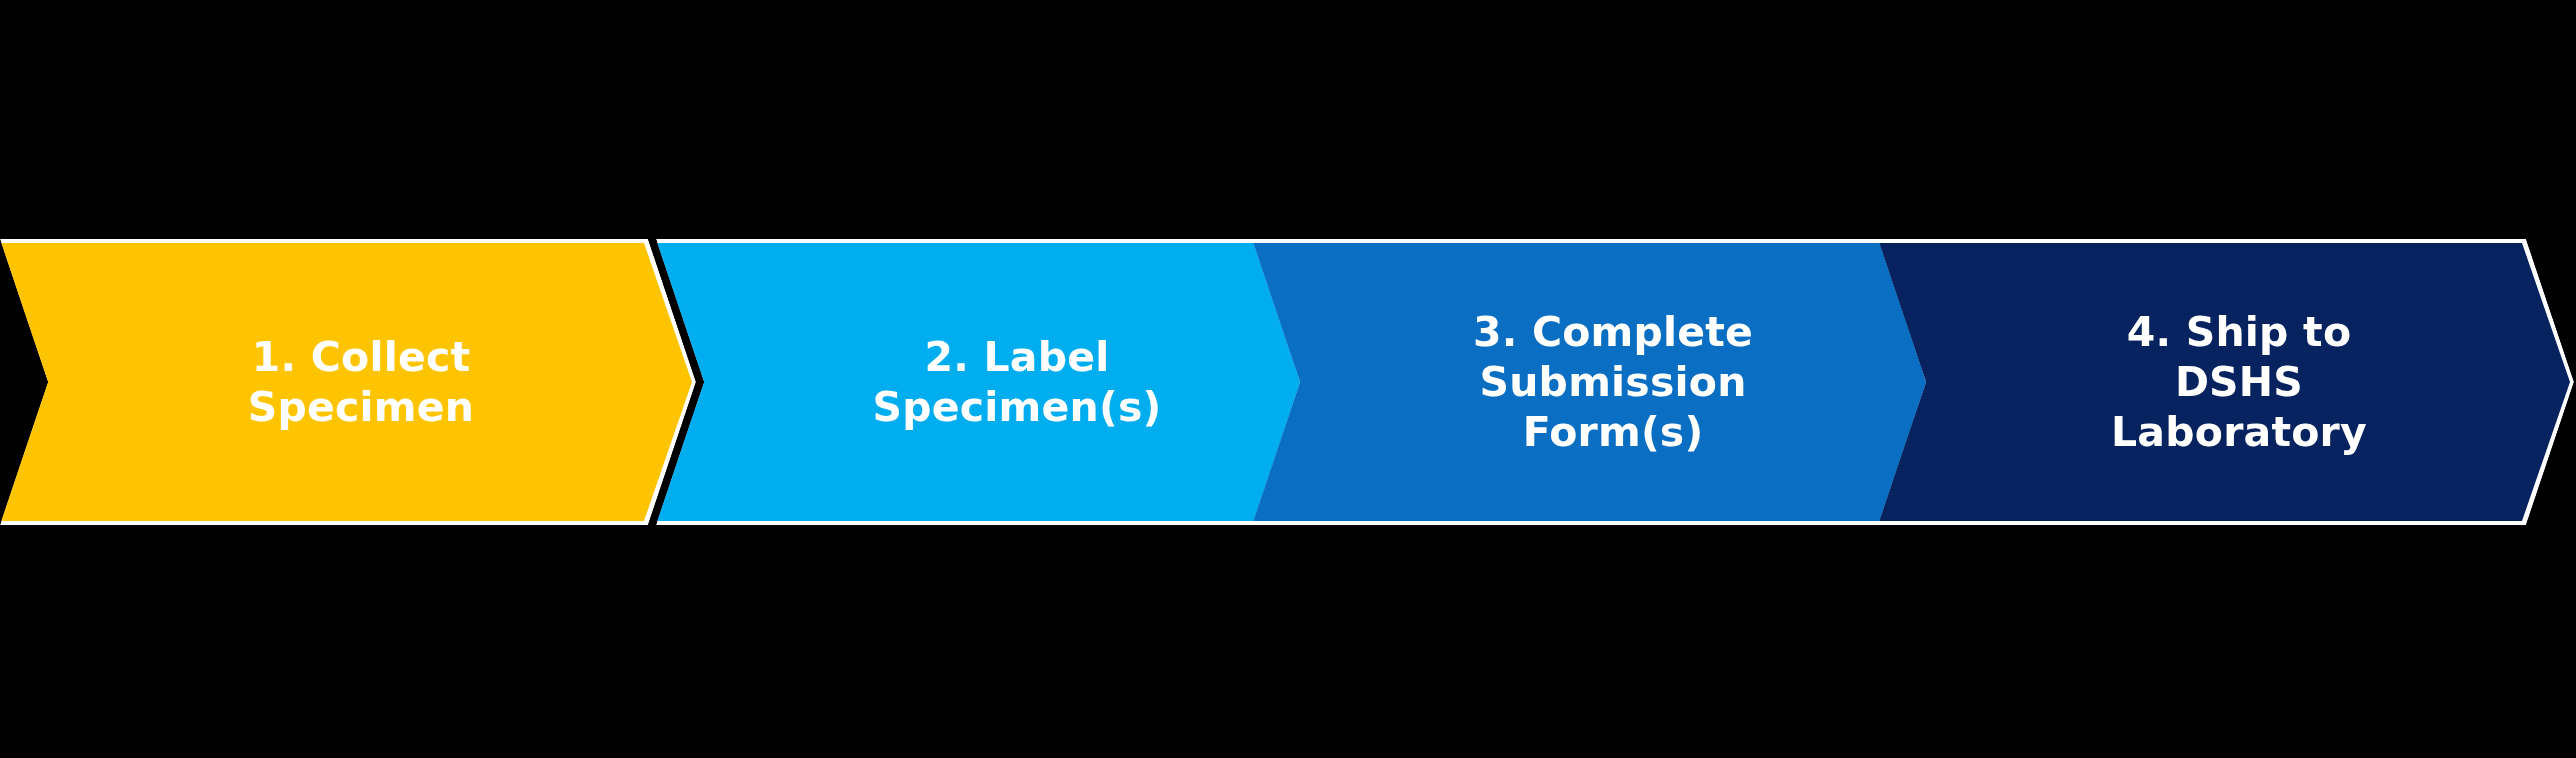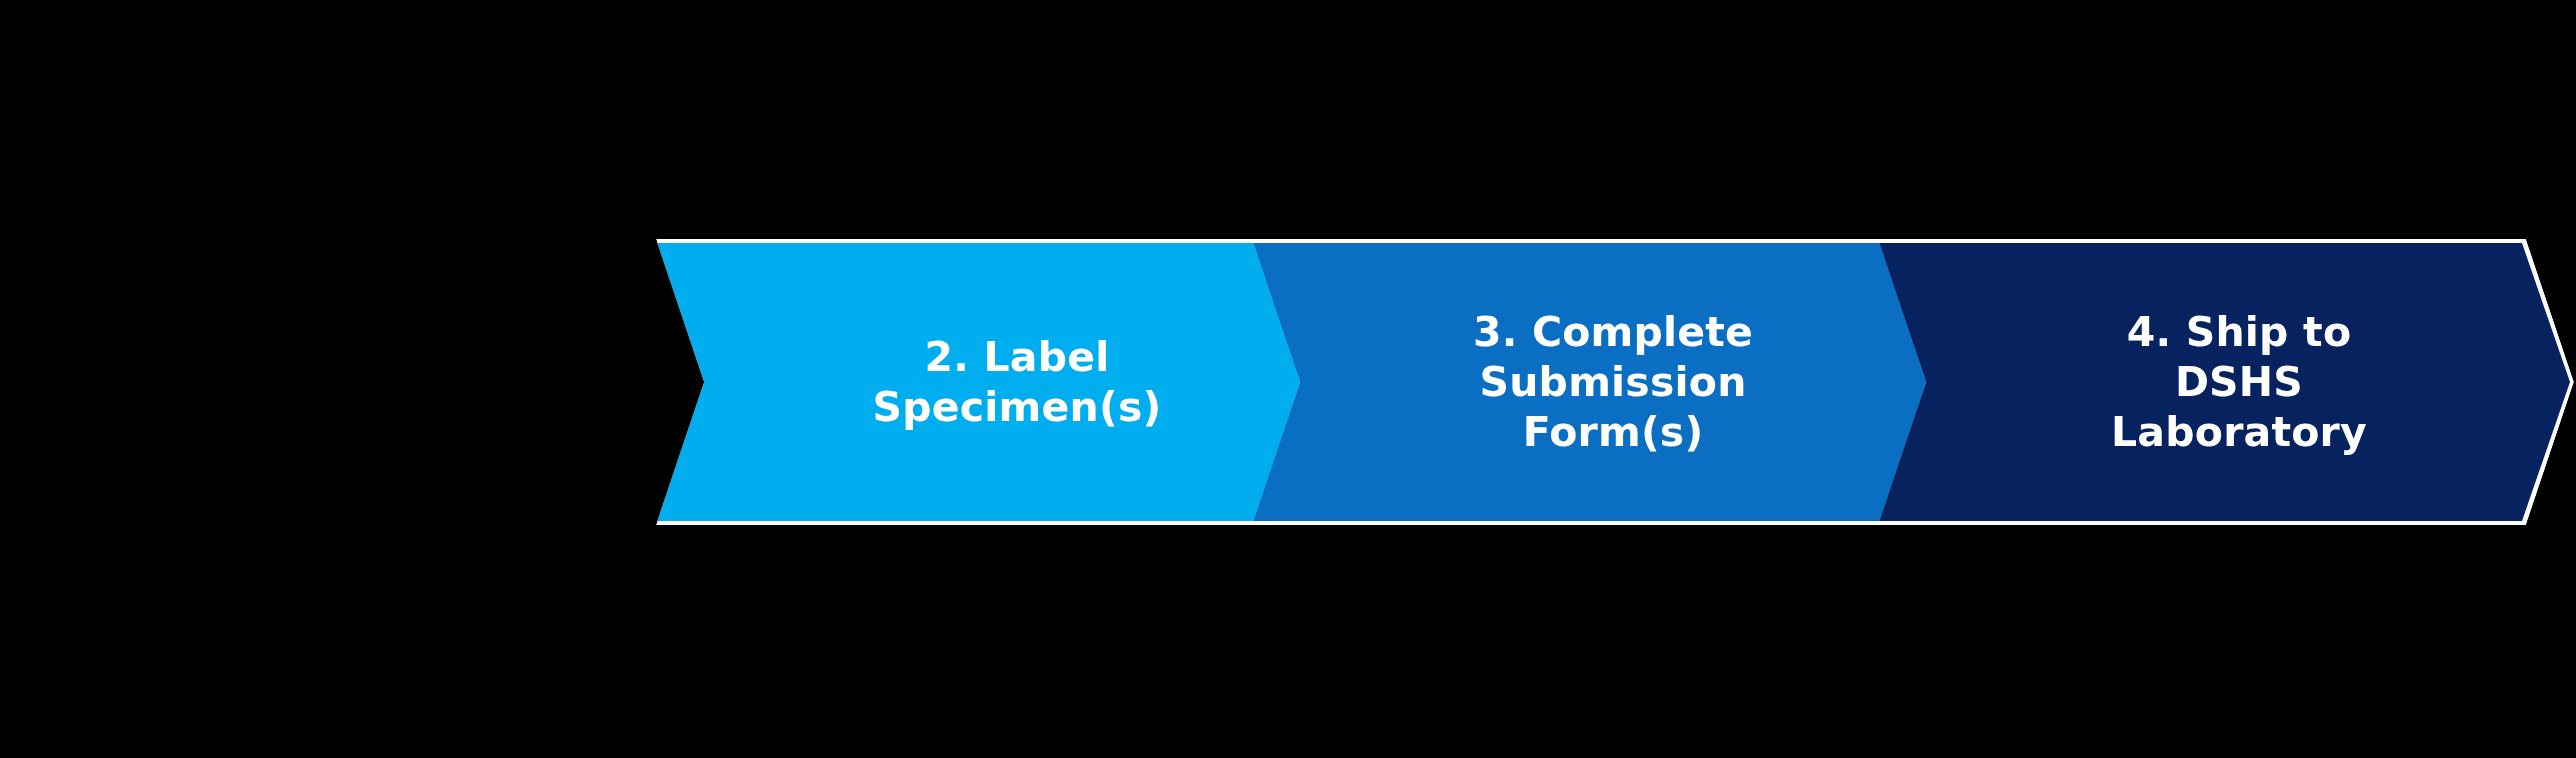--- a/index.html
+++ b/index.html
@@ -90,20 +90,26 @@
   #chev-1 { left: 0px;    }
   #chev-2 { left: 656px;  }
   #chev-3 { left: 1252px; }
   #chev-4 { left: 1878px; }
 </style>
 </head>
 <body>
 
 <div id="canvas" style="background: rgb(0, 0, 0);">
 
+  <div class="chevron" id="chev-1">
+    <div class="chevron-outline" style="background: rgb(255, 255, 255);"></div>
+    <div class="chevron-body" style="background: rgb(255, 196, 0);"></div>
+    <div class="chevron-label" style="color: rgb(255, 255, 255);">1. Collect
+Specimen</div>
+  </div>
 
   <div class="chevron" id="chev-2">
     <div class="chevron-outline" style="background: rgb(255, 255, 255);"></div>
     <div class="chevron-body" style="background: rgb(0, 174, 239);"></div>
     <div class="chevron-label" style="color: rgb(255, 255, 255);">2. Label
 Specimen(s)</div>
   </div>
 
   <div class="chevron" id="chev-3">
     <div class="chevron-outline" style="background: rgb(255, 255, 255);"></div>

